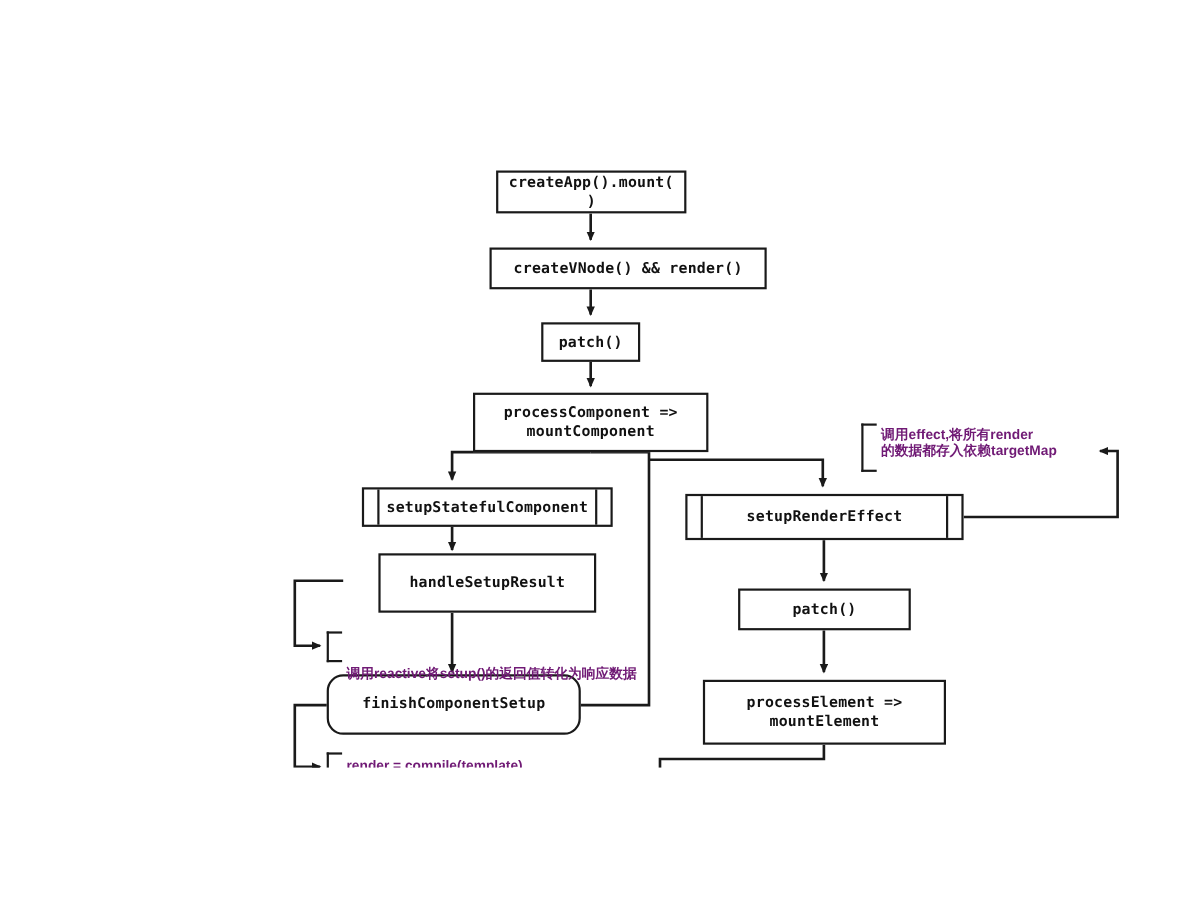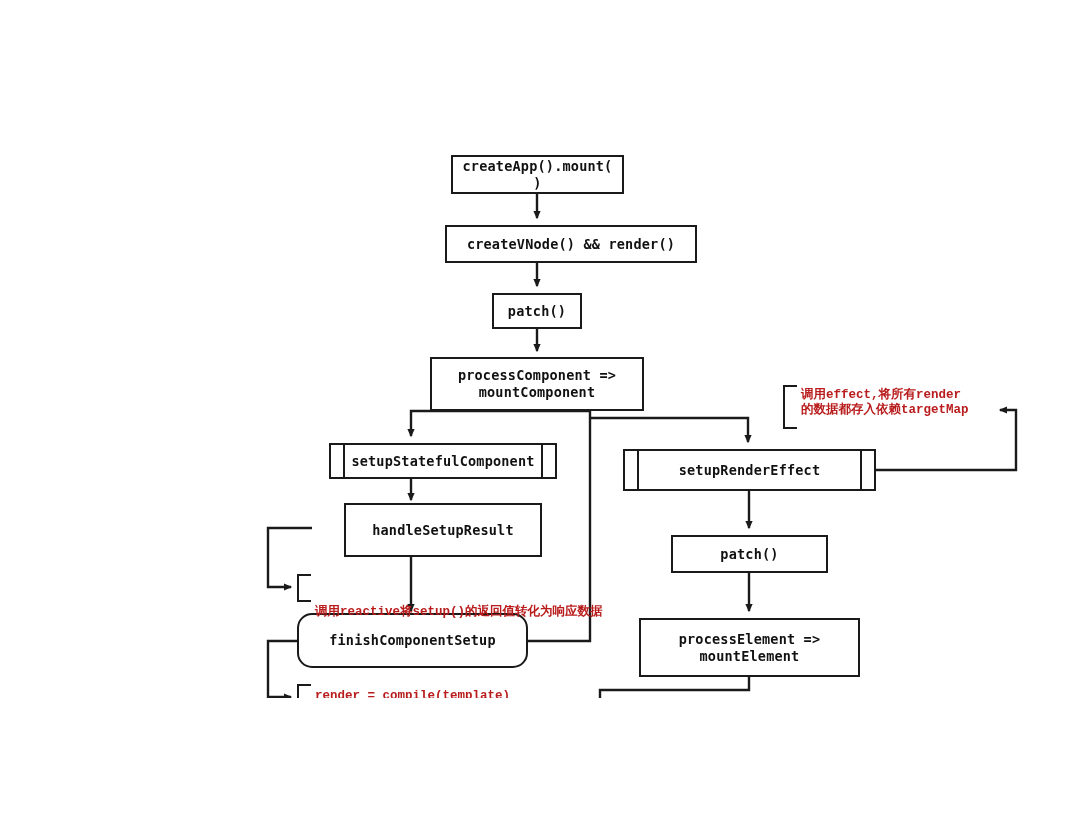--- a/index.html
+++ b/index.html
@@ -46,24 +46,24 @@
     position: absolute;
     top: 0;
     bottom: 0;
     width: 0;
     border-left: 2.2px solid #1a1a1a;
   }
   .subroutine .srbar.left { left: 12px; }
   .subroutine .srbar.right { right: 12px; }
   .note {
     position: absolute;
-    font-family: Liberation Mono, monospace;
+    font-family: Liberation Sans, sans-serif;
     font-size: 12.5px;
     font-weight: bold;
-    color: #b91c1c;
+    color: #701a75;
     line-height: 1.22;
     white-space: pre-line;
     padding-left: 10px;
     box-sizing: border-box;
   }
   .bracket {
     position: absolute;
     box-sizing: border-box;
     border-left: 2.4px solid #1a1a1a;
     border-top: 2.4px solid #1a1a1a;

